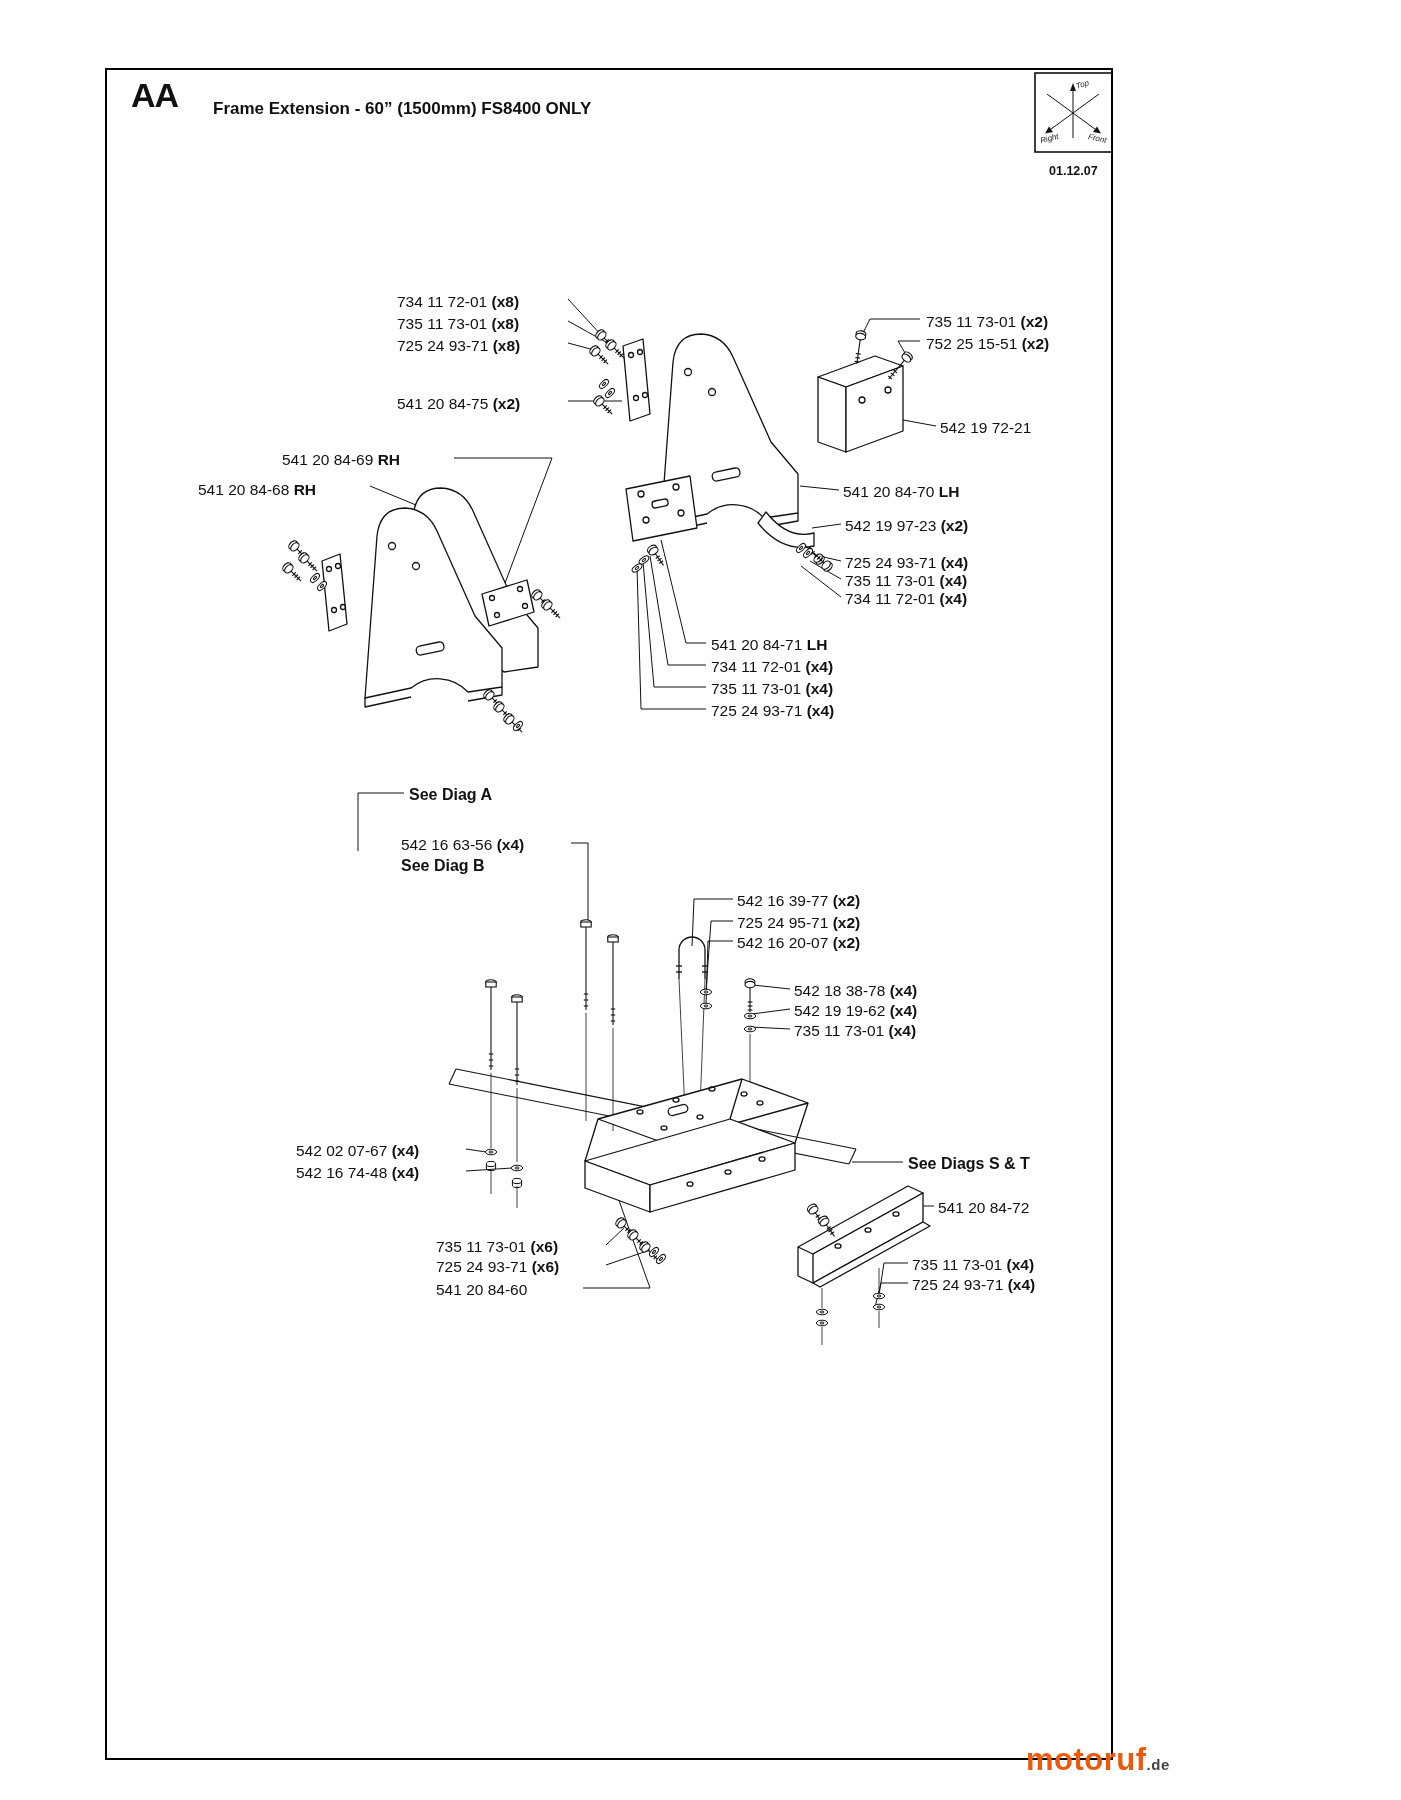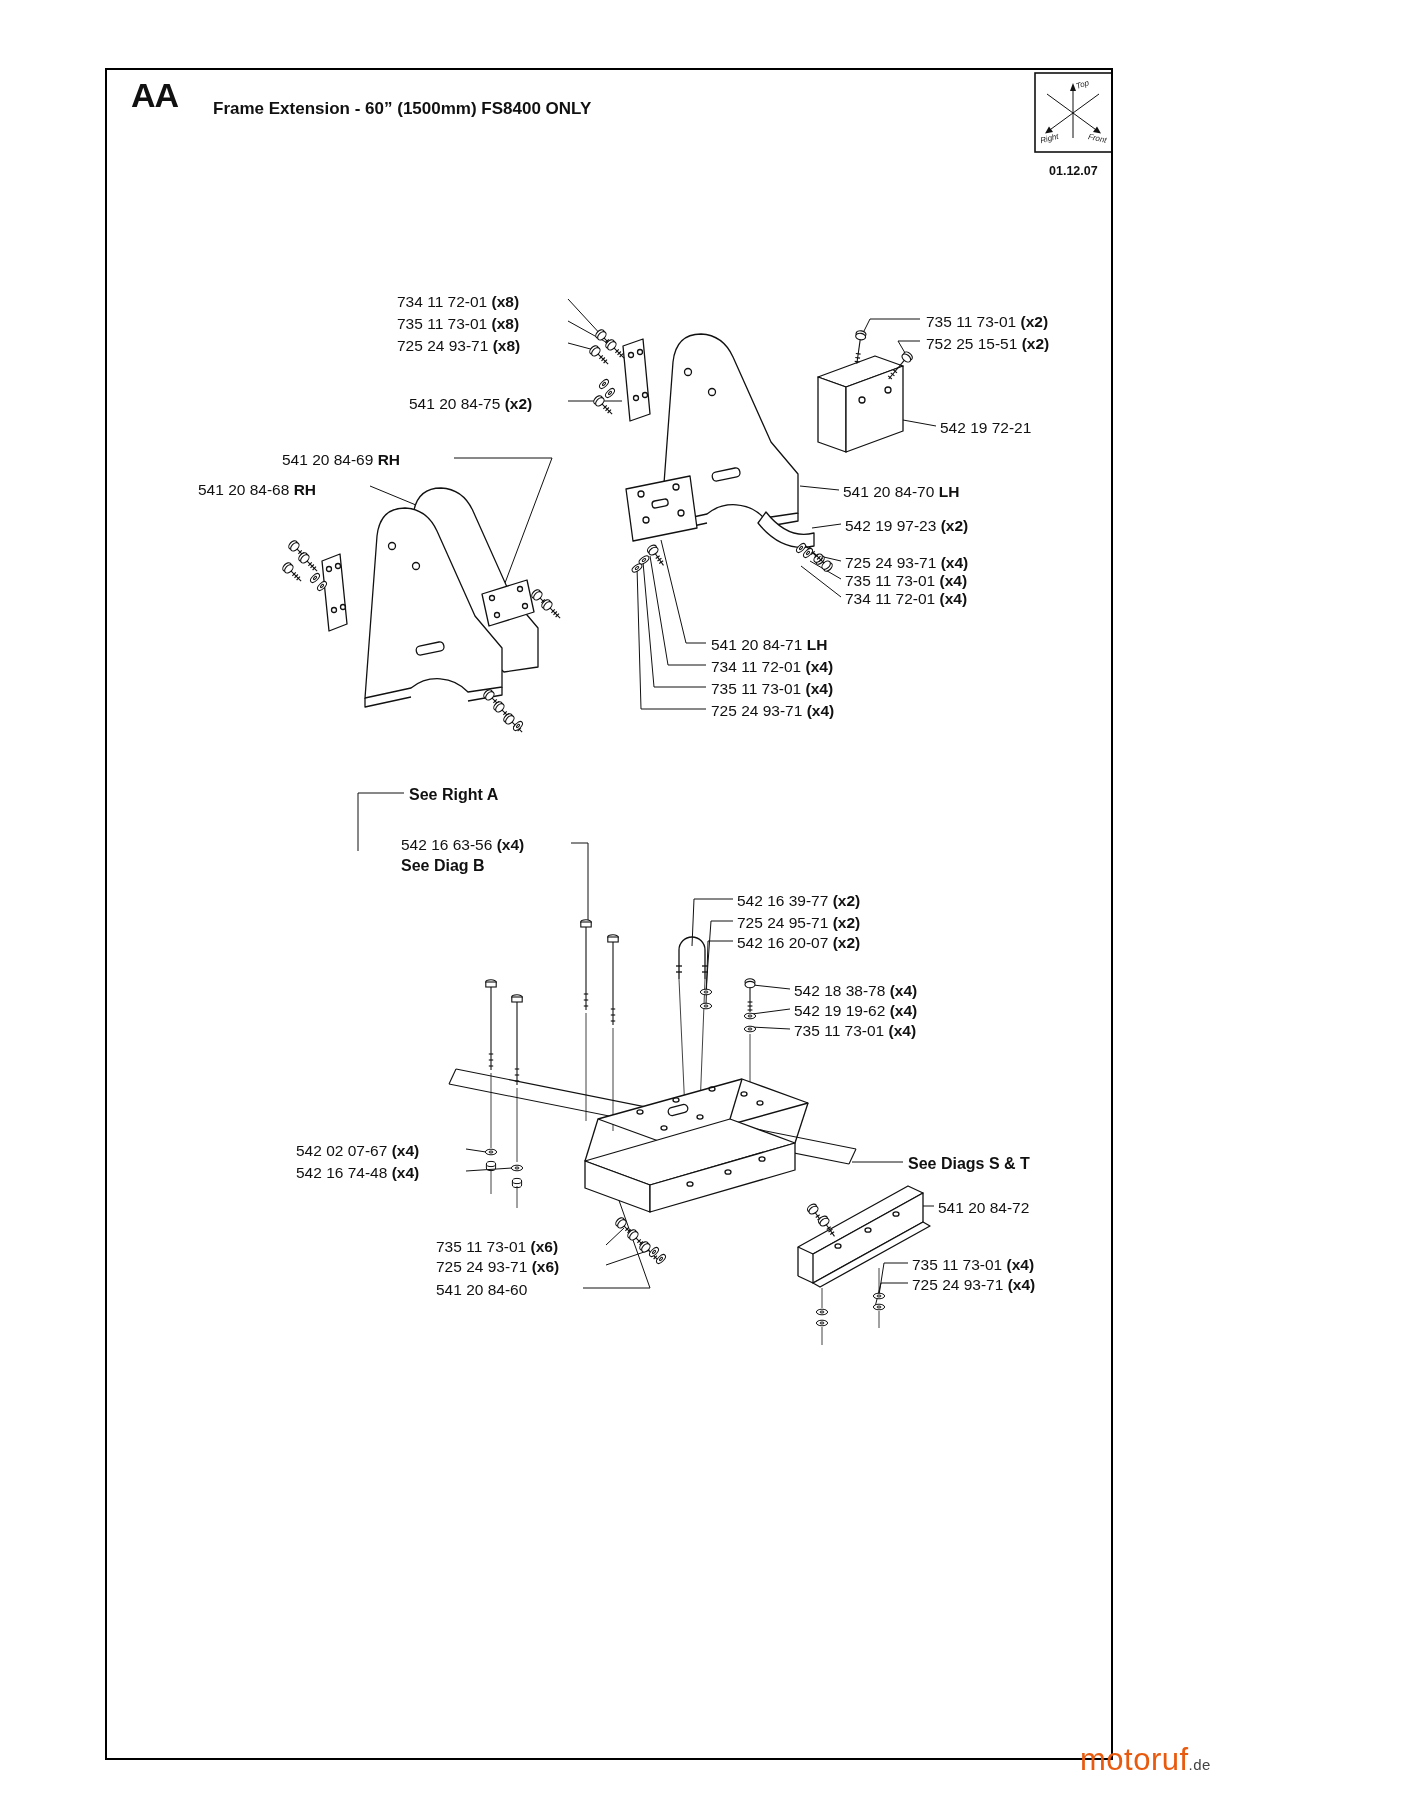--- a/index.html
+++ b/index.html
@@ -7,21 +7,21 @@
   .page{position:relative;width:1401px;height:1800px;background:#fff;overflow:hidden}
   .pborder{position:absolute;left:105px;top:68px;width:1004px;height:1688px;border:2.5px solid #000}
   .hdr-code{position:absolute;left:131px;top:76px;font-size:34px;font-weight:bold;letter-spacing:-1px}
   .hdr-title{position:absolute;left:213px;top:99px;font-size:17px;font-weight:bold;white-space:nowrap}
   .co{position:absolute;font-size:15.5px;white-space:nowrap;line-height:1.1}
   .co b{font-weight:bold}
   .ra{text-align:left}
   .bigco{font-size:16px}
   .date{position:absolute;left:1049px;top:164px;font-size:12.5px;font-weight:bold}
   .ori-label{position:absolute;font-size:8px;font-style:italic;color:#222}
-  .wm{position:absolute;left:1080px;top:1742px;font-size:31px;font-weight:normal;color:#e85a0e;letter-spacing:.5px}
+  .wm{position:absolute;left:1026px;top:1742px;font-size:31px;font-weight:bold;color:#e85a0e;letter-spacing:.5px}
   .wm .tld{font-size:15px;color:#444}
   svg{position:absolute;left:0;top:0}
 </style>
 </head>
 <body>
 
 <div class="page">
 
   <svg width="1401" height="1800" viewBox="0 0 1401 1800">
     <defs>
@@ -310,36 +310,36 @@
   <div class="hdr-title">Frame Extension - 60” (1500mm) FS8400 ONLY</div>
   <div class="date">01.12.07</div>
 
   <div class="ori-label" style="left:1076px;top:80px;transform:rotate(-18deg)">Top</div>
   <div class="ori-label" style="left:1040px;top:134px;transform:rotate(-14deg)">Right</div>
   <div class="ori-label" style="left:1088px;top:134px;transform:rotate(12deg)">Front</div>
 
   <div class="co ra" style="left:397px;top:293px;width:170px"><span>734 11 72-01 </span><b>(x8)</b></div>
   <div class="co ra" style="left:397px;top:315px;width:170px"><span>735 11 73-01 </span><b>(x8)</b></div>
   <div class="co ra" style="left:397px;top:337px;width:170px"><span>725 24 93-71 </span><b>(x8)</b></div>
-  <div class="co ra" style="left:409px;top:395px;width:170px"><span>541 20 84-75 </span><b>(x2)</b></div>
+  <div class="co ra" style="left:397px;top:395px;width:170px"><span>541 20 84-75 </span><b>(x2)</b></div>
   <div class="co ra" style="left:282px;top:451px;width:170px"><span>541 20 84-69 </span><b>RH</b></div>
   <div class="co ra" style="left:198px;top:481px;width:170px"><span>541 20 84-68 </span><b>RH</b></div>
   <div class="co" style="left:926px;top:313px"><span>735 11 73-01 </span><b>(x2)</b></div>
   <div class="co" style="left:926px;top:335px"><span>752 25 15-51 </span><b>(x2)</b></div>
   <div class="co" style="left:940px;top:419px"><span>542 19 72-21</span><b></b></div>
   <div class="co" style="left:843px;top:483px"><span>541 20 84-70 </span><b>LH</b></div>
   <div class="co" style="left:845px;top:517px"><span>542 19 97-23 </span><b>(x2)</b></div>
   <div class="co" style="left:845px;top:554px"><span>725 24 93-71 </span><b>(x4)</b></div>
   <div class="co" style="left:845px;top:572px"><span>735 11 73-01 </span><b>(x4)</b></div>
   <div class="co" style="left:845px;top:590px"><span>734 11 72-01 </span><b>(x4)</b></div>
   <div class="co" style="left:711px;top:636px"><span>541 20 84-71 </span><b>LH</b></div>
   <div class="co" style="left:711px;top:658px"><span>734 11 72-01 </span><b>(x4)</b></div>
   <div class="co" style="left:711px;top:680px"><span>735 11 73-01 </span><b>(x4)</b></div>
   <div class="co" style="left:711px;top:702px"><span>725 24 93-71 </span><b>(x4)</b></div>
-  <div class="co bigco" style="left:409px;top:786px"><span></span><b>See Right A</b></div>
+  <div class="co bigco" style="left:409px;top:786px"><span></span><b>See Diag A</b></div>
   <div class="co ra" style="left:401px;top:836px;width:170px"><span>542 16 63-56 </span><b>(x4)</b></div>
   <div class="co ra bigco" style="left:401px;top:857px;width:156px"><span></span><b>See Diag B</b></div>
   <div class="co" style="left:737px;top:892px"><span>542 16 39-77 </span><b>(x2)</b></div>
   <div class="co" style="left:737px;top:914px"><span>725 24 95-71 </span><b>(x2)</b></div>
   <div class="co" style="left:737px;top:934px"><span>542 16 20-07 </span><b>(x2)</b></div>
   <div class="co" style="left:794px;top:982px"><span>542 18 38-78 </span><b>(x4)</b></div>
   <div class="co" style="left:794px;top:1002px"><span>542 19 19-62 </span><b>(x4)</b></div>
   <div class="co" style="left:794px;top:1022px"><span>735 11 73-01 </span><b>(x4)</b></div>
   <div class="co ra" style="left:296px;top:1142px;width:170px"><span>542 02 07-67 </span><b>(x4)</b></div>
   <div class="co ra" style="left:296px;top:1164px;width:170px"><span>542 16 74-48 </span><b>(x4)</b></div>

